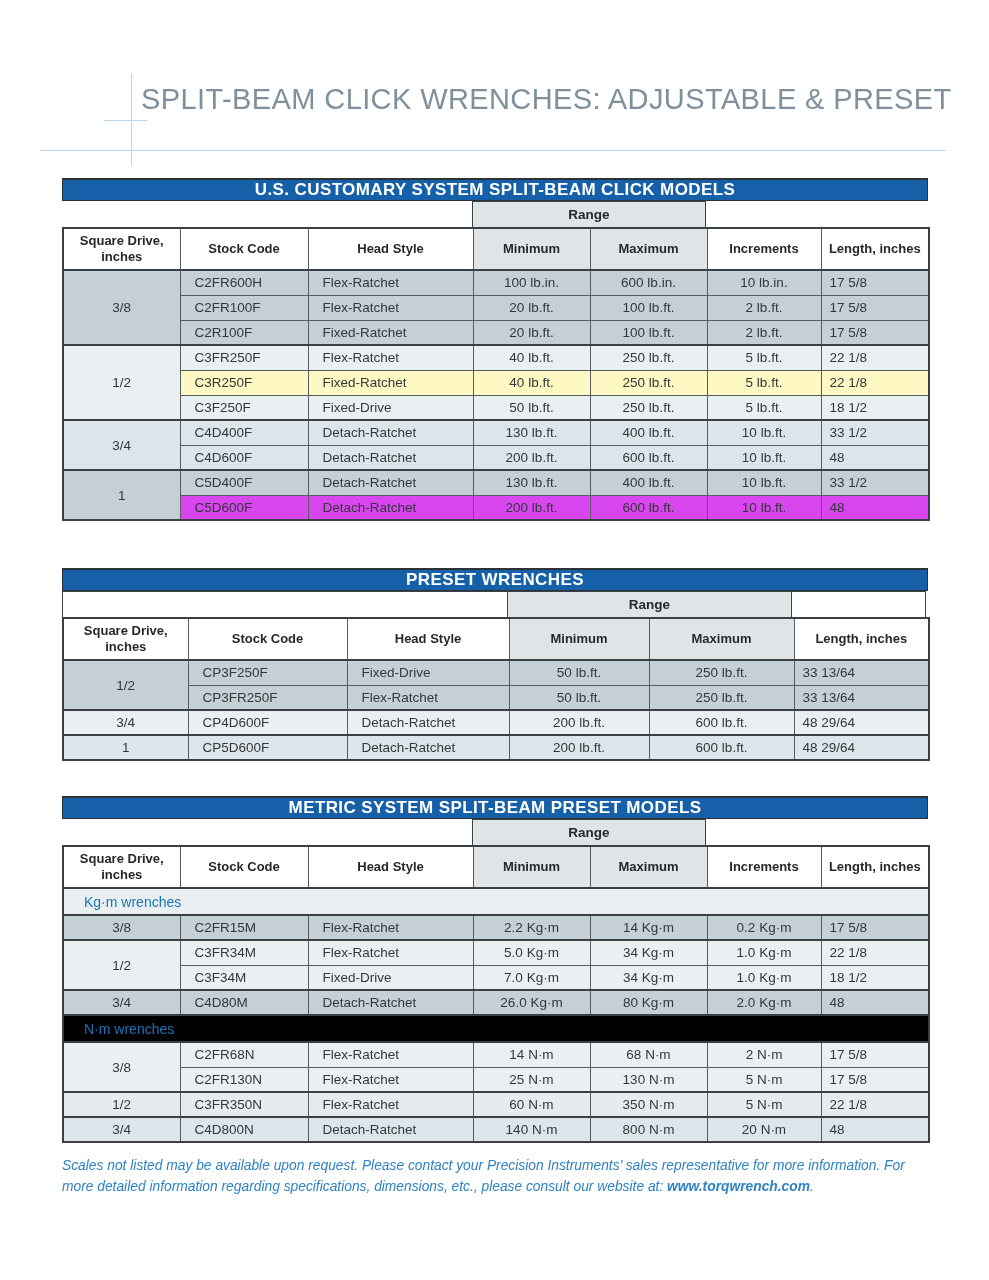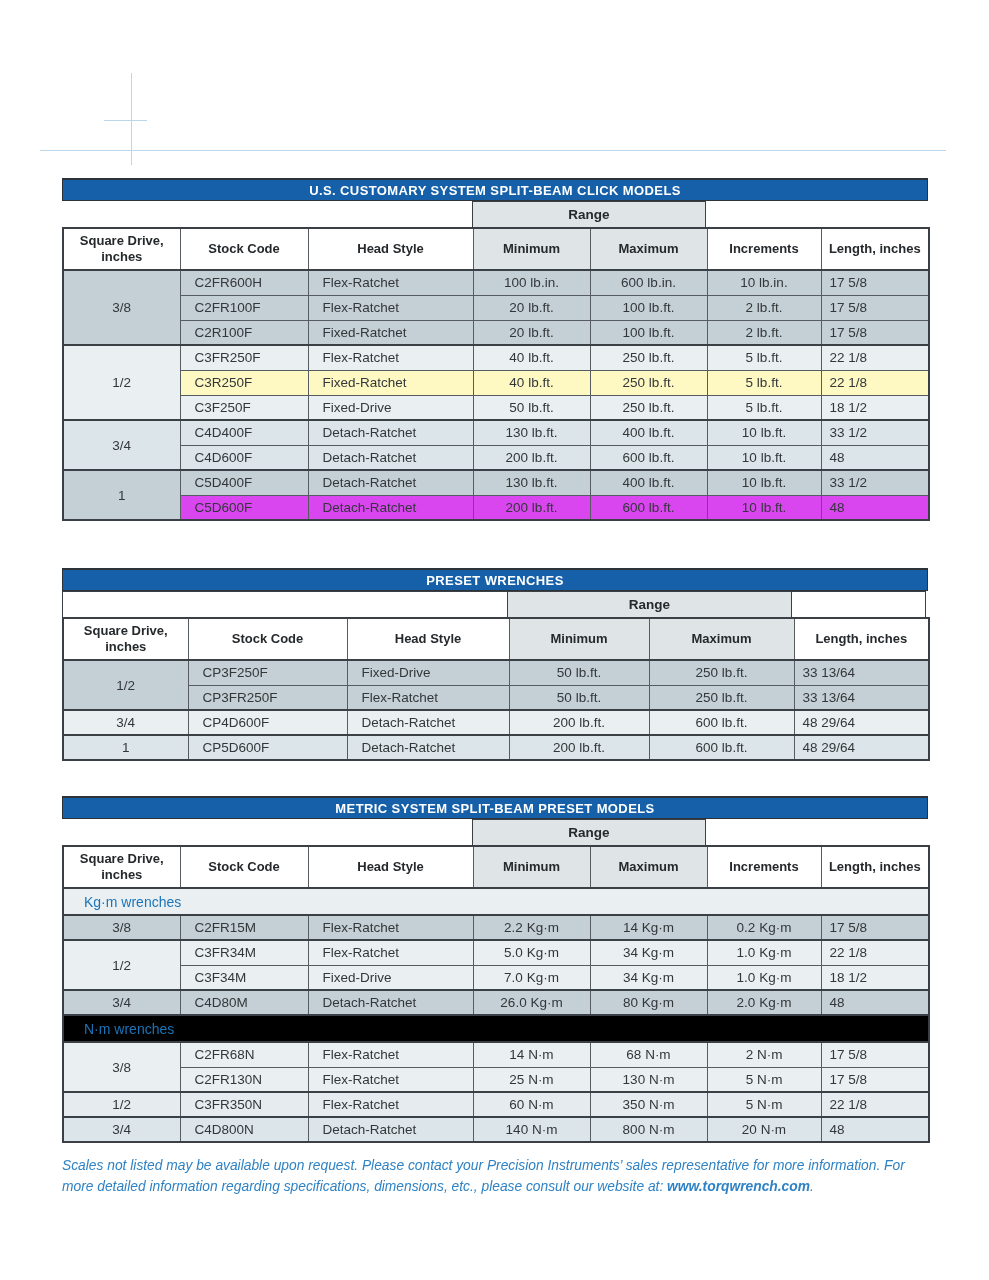--- a/index.html
+++ b/index.html
@@ -19,21 +19,21 @@
     color:var(--title-text); white-space:nowrap;
   }
   .block { position:absolute; left:62px; width:866px; }
   
   .tbar {
     height:23px; background:var(--header-bar-bg);
     border:1px solid #2c3236; border-top:2px solid #2c3236;
     display:flex; align-items:center; justify-content:center;
   }
   .tbar span {
-    color:var(--header-bar-text); font-size:13px; font-weight:bold; letter-spacing:0.4px;
+    color:var(--header-bar-text); font-size:17px; font-weight:bold; letter-spacing:0.4px;
   }
   
   .range-row { display:flex; height:26px; font-size:13.5px; font-weight:bold; color:var(--header-text); }
   .rr-spacer { height:100%; }
   .rr-cell {
     height:100%; background:var(--range-bg);
     border:1px solid var(--border-dark); border-bottom:none;
     display:flex; align-items:center; justify-content:center;
   }
   .rr-seg { height:100%; background:#ffffff; border:1px solid var(--border-dark); border-bottom:none; margin-left:-1px; }
@@ -73,20 +73,21 @@
     color:var(--note-text); font-weight:500;
   }
   .footer b { font-weight:bold; }
 </style>
 </head>
 <body>
 
 <div class="page">
   <div class="decor-v"></div>
   <div class="decor-h-short"></div>
+  <h1 class="title">SPLIT-BEAM CLICK WRENCHES: ADJUSTABLE &amp; PRESET</h1>
   <div class="decor-h-long"></div>
 
   <section class="block" style="top:178px">
       <div class="tbar">
         <span>U.S. CUSTOMARY SYSTEM SPLIT-BEAM CLICK MODELS</span>
       </div>
       <div class="range-row">
         <div class="rr-spacer" style="width: 410px;"></div>
         <div class="rr-cell" style="width: 234px;">Range</div>
       </div>

